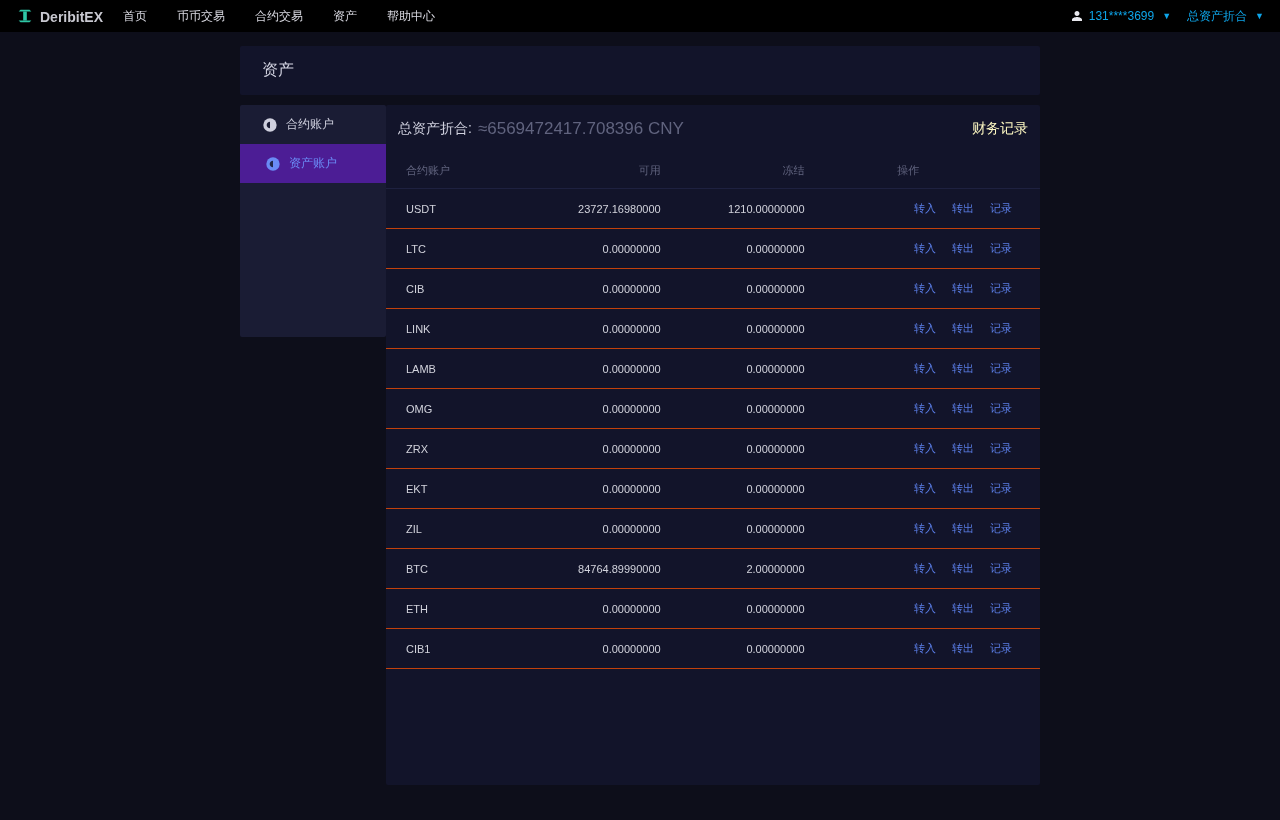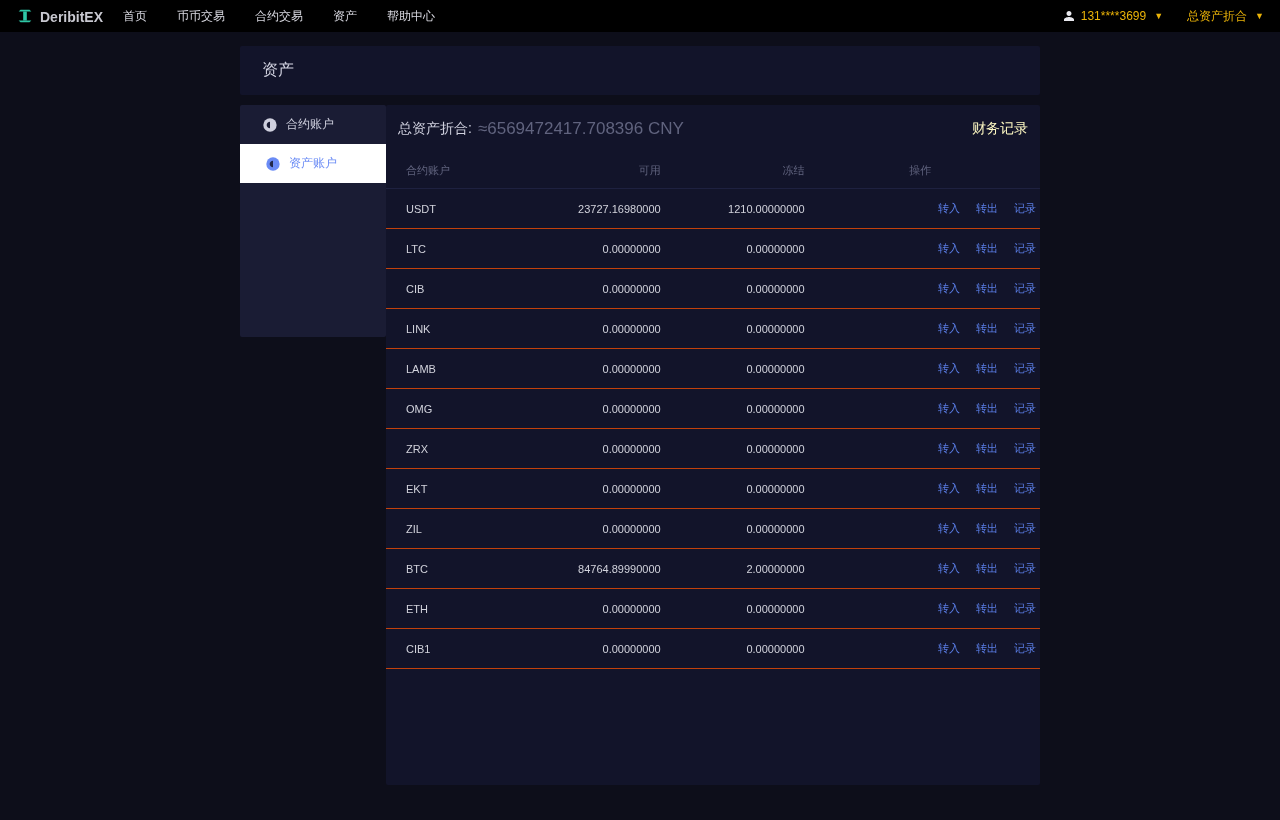--- a/index.html
+++ b/index.html
@@ -23,21 +23,21 @@
     display: flex;
     align-items: flex-end;
     color: #c8c8d0;
     font-size: 14px;
     font-weight: 600;
     margin-right: 20px;
   }
   .logo-mark { margin-right: 6px; display:flex; }
   .topnav { display: flex; gap: 30px; align-items: center; }
   .topnav a { color: #d8d8e0; text-decoration: none; font-size: 12px; cursor:pointer; }
-  .topright { margin-left: auto; display: flex; align-items: center; gap: 24px; color:#eab308; }
+  .topright { margin-left: auto; display: flex; align-items: center; gap: 16px; color:#0ea5e9; }
   .topright .user { display:flex; align-items:center; gap:6px; cursor:pointer; }
   .caret { font-size:9px; margin-left:2px; }
 
   .page {
     display:flex; flex-direction:column; align-items:center;
   }
   .page-header {
     width: 800px;
     background: #12142a;
     margin-top: 14px;
@@ -49,41 +49,41 @@
   .content-row {
     display:flex; width:800px; margin-top:10px; gap:0;
   }
   .sidebar {
     width: 146px; background:#1a1c34; border-radius:2px; height:232px;
   }
   .side-item {
     display:flex; align-items:center; gap:8px;
     padding:11px 22px; color:#cfd0de; font-size:12px; cursor:pointer;
   }
-  .side-item.active { background:#ffffff; color:#6a8bf5;padding-left:25px; }
+  .side-item.active { background:#4c1d95; color:#6a8bf5;padding-left:25px; }
   .side-item svg { flex:0 0 auto; }
 
   .main {
     flex:1; background:#12142a; border-radius:2px; min-height:680px;
     padding-bottom:40px;
   }
   .summary {
     display:flex; align-items:center; padding:14px 12px; color:#cfd0de;
   }
   .summary .label { font-size:14px; }
   .summary .amount { font-size:17px; color:#60637e; margin-left:6px; }
   .summary .link { margin-left:auto; color:#fef9c3; font-size:14px; cursor:pointer; }
 
   table { width:100%; border-collapse: collapse; }
   thead th {
     text-align:left; font-weight:400; color:#60637e; font-size:11px;
     padding:10px 0; border-bottom:1px solid #1e2140;
   }
   th:first-child, td:first-child { padding-left:20px; }
-  th:last-child, td:last-child { padding-right:4px; }
+  th:last-child, td:last-child { padding-right:28px; }
   tbody td {
     padding:12px 0; border-bottom:1px solid #c2410c; color:#d2d3dc; font-size:11px;
   }
   .col-coin { width:20%; }
   .col-avail { width:22%; text-align:right; }
   .col-frozen { width:22%; text-align:right; }
   .col-ops  { width:36%; text-align:right; }
   tbody .ops a { color:#5a7de6; text-decoration:none; margin-left:16px; cursor:pointer; }
 </style>
 </head>

